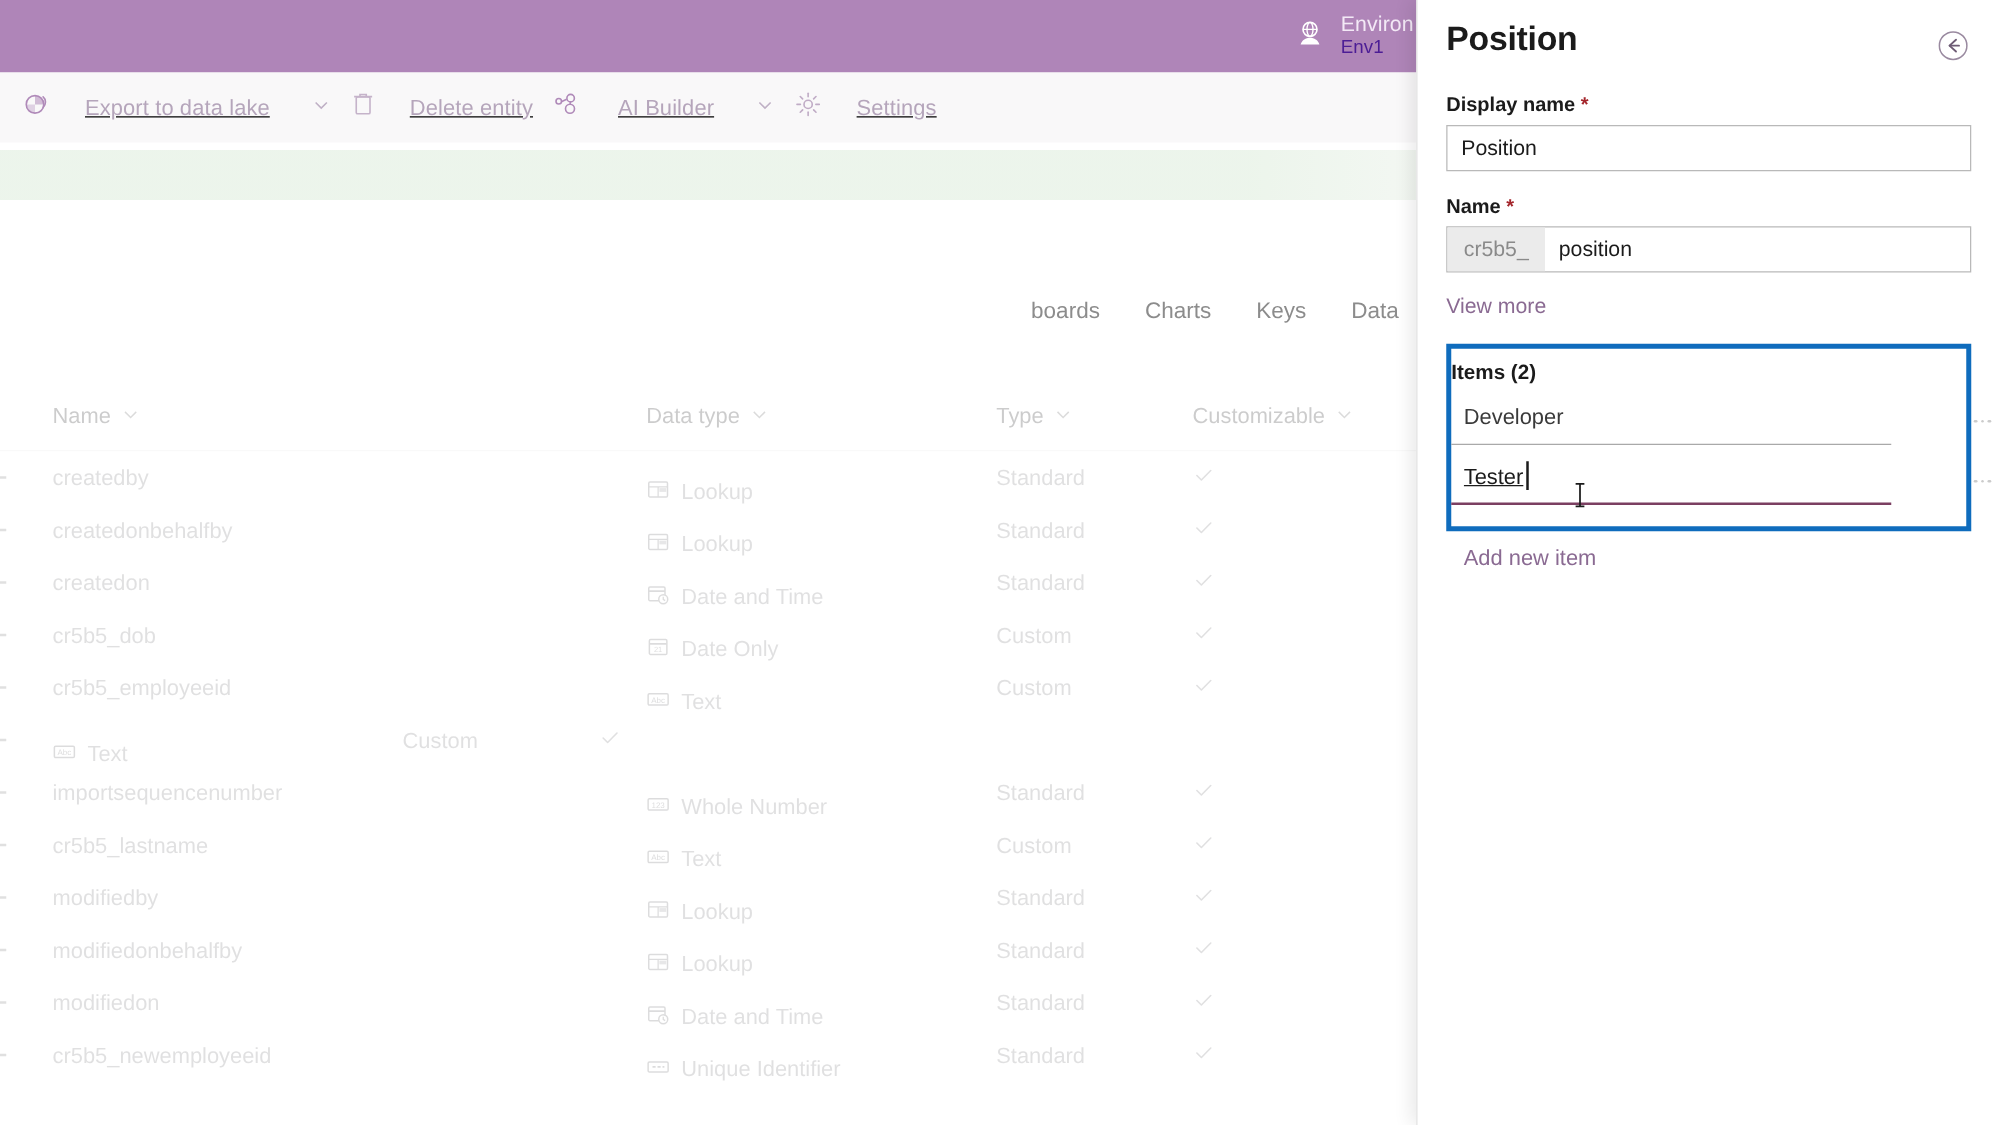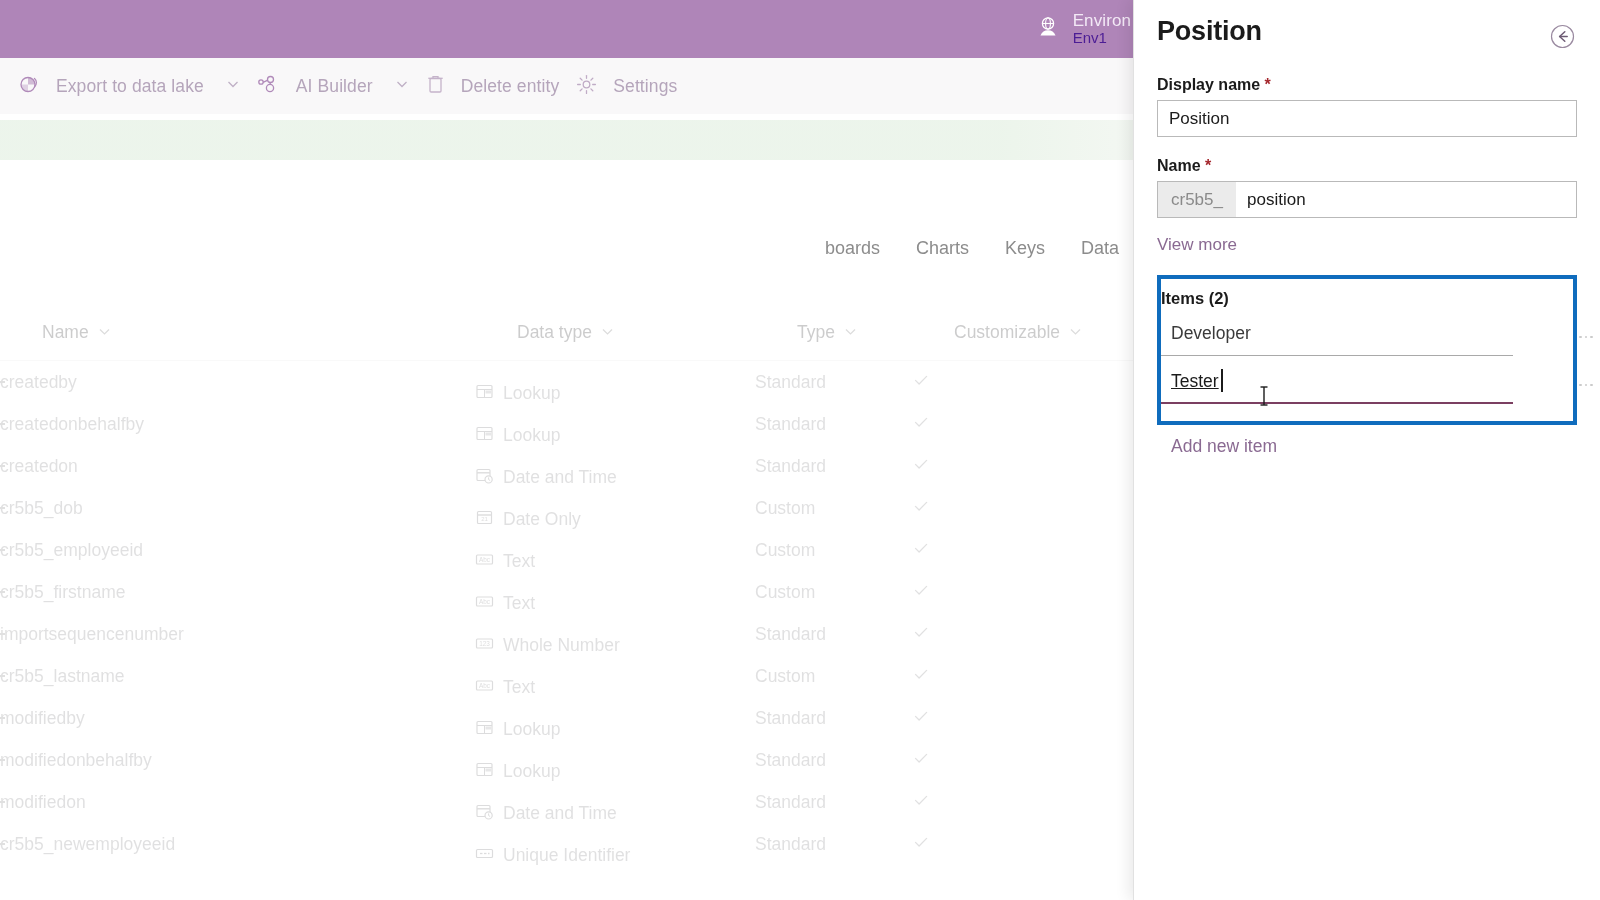--- a/index.html
+++ b/index.html
@@ -61,23 +61,24 @@
     display: flex;
     align-items: center;
     padding-left: 10px;
     gap: 0px;
   }
   .cmd-item {
     display: flex;
     align-items: center;
     height: 44px;
     padding: 0 8px;
-    gap: 15px;
+    gap: 27px;
     cursor: default;
     white-space: nowrap;
+    text-decoration: underline;
   }
   .cmd-label {
     font-size: 17.5px;
     color: #b5a5bb;
     letter-spacing: .1px;
   }
   .cmd-caret {
     margin-left: 7px;
     display: inline-block;
   }
@@ -138,20 +139,21 @@
   }
   .c-name { width: 475px; }
   .c-dtype { width: 280px; }
   .c-type { width: 157px; }
   .c-cust { width: 170px; }
 
   .grid-row {
     display: flex;
     align-items: center;
     height: 42px;
+    padding-left: 42px;
     position: relative;
   }
   .row-tick {
     position: absolute;
     left: 0;
     top: 50%;
     transform: translateY(-50%);
     width: 5px;
     height: 2px;
     background: #9b9b9b;
@@ -369,49 +371,49 @@
           <path d="M10 11.5H3a7 7 0 0 0 7 7z" fill="#b08ab9" opacity=".35"></path>
           <path d="M16.5 5.5c2.5 2 2.5 6 0 8.5" stroke="#b08ab9" stroke-width="1.3" stroke-linecap="round"></path>
         </svg>
       </span>
       <span class="cmd-label">Export to data lake</span>
       <span class="cmd-caret">
         <svg width="14" height="14" viewBox="0 0 14 14" fill="none">
           <path d="M2.5 5l4.5 4.5L11.5 5" stroke="#bfb0c5" stroke-width="1.25" fill="none"></path>
         </svg>
       </span>
+    </div>
+
+    <div class="cmd-item">
+      <span class="cmd-ic">
+        <svg width="21" height="23" viewBox="0 0 21 23" fill="none">
+          <rect x="5" y="5.5" width="11" height="13.5" rx="1.1" stroke="#c5b3ca" stroke-width="1.3"></rect>
+          <line x1="3.3" y1="5.3" x2="17.7" y2="5.3" stroke="#c5b3ca" stroke-width="1.3"></line>
+          <path d="M8 5.2V3.6h5v1.6" stroke="#c5b3ca" stroke-width="1.3" fill="none"></path>
+        </svg>
+      </span>
+      <span class="cmd-label">Delete entity</span>
     </div>
 
     <div class="cmd-item">
       <span class="cmd-ic">
         <svg width="25" height="23" viewBox="0 0 25 23" fill="none">
           <circle cx="5" cy="9" r="2.2" stroke="#b08ab9" stroke-width="1.3"></circle>
           <circle cx="14.5" cy="6.5" r="3" stroke="#b08ab9" stroke-width="1.3"></circle>
           <circle cx="14" cy="15" r="3.6" stroke="#b08ab9" stroke-width="1.3"></circle>
           <line x1="7.1" y1="9.4" x2="11.3" y2="7.4" stroke="#b08ab9" stroke-width="1.2"></line>
           <line x1="14.3" y1="9.5" x2="14.1" y2="11.4" stroke="#b08ab9" stroke-width="1.2"></line>
         </svg>
       </span>
       <span class="cmd-label">AI Builder</span>
       <span class="cmd-caret">
         <svg width="14" height="14" viewBox="0 0 14 14" fill="none">
           <path d="M2.5 5l4.5 4.5L11.5 5" stroke="#bfb0c5" stroke-width="1.25" fill="none"></path>
         </svg>
       </span>
-    </div>
-
-    <div class="cmd-item">
-      <span class="cmd-ic">
-        <svg width="21" height="23" viewBox="0 0 21 23" fill="none">
-          <rect x="5" y="5.5" width="11" height="13.5" rx="1.1" stroke="#c5b3ca" stroke-width="1.3"></rect>
-          <line x1="3.3" y1="5.3" x2="17.7" y2="5.3" stroke="#c5b3ca" stroke-width="1.3"></line>
-          <path d="M8 5.2V3.6h5v1.6" stroke="#c5b3ca" stroke-width="1.3" fill="none"></path>
-        </svg>
-      </span>
-      <span class="cmd-label">Delete entity</span>
     </div>
 
     <div class="cmd-item">
       <span class="cmd-ic">
         <svg width="23" height="23" viewBox="0 0 23 23" fill="none">
           <circle cx="11.5" cy="11.5" r="3.3" stroke="#c0acc6" stroke-width="1.3"></circle>
           <g stroke="#c0acc6" stroke-width="1.3" stroke-linecap="round">
             <line x1="11.5" y1="2.6" x2="11.5" y2="5.3"></line>
             <line x1="11.5" y1="17.7" x2="11.5" y2="20.4"></line>
             <line x1="2.6" y1="11.5" x2="5.3" y2="11.5"></line>
@@ -562,21 +564,20 @@
           </div>
           <div class="cell c-type">Custom</div>
           <div class="cell c-cust">
             <span class="check"><svg width="18" height="18" viewBox="0 0 18 18" fill="none">
                 <path d="M3.5 9.4l3.6 3.6L14.6 5.4" stroke="#9c9c9e" stroke-width="1.3" fill="none" stroke-linecap="round" stroke-linejoin="round"></path>
               </svg></span>
           </div>
         </div>
         <div class="grid-row">
           <div class="row-tick"></div>
-          <div class="cell c-name">cr5b5_firstname</div>
           <div class="cell c-dtype dtype">
             <span class="dt-ic"><svg width="19" height="19" viewBox="0 0 19 19" fill="none">
                 <rect x="1.5" y="5" width="16" height="9" rx="1" stroke="#8f8f91" stroke-width="1.2"></rect>
                 <text x="9.5" y="12" font-size="6.4" fill="#8f8f91" text-anchor="middle" font-family="Liberation Sans, sans-serif">Abc</text>
               </svg></span>
             <span>Text</span>
           </div>
           <div class="cell c-type">Custom</div>
           <div class="cell c-cust">
             <span class="check"><svg width="18" height="18" viewBox="0 0 18 18" fill="none">

